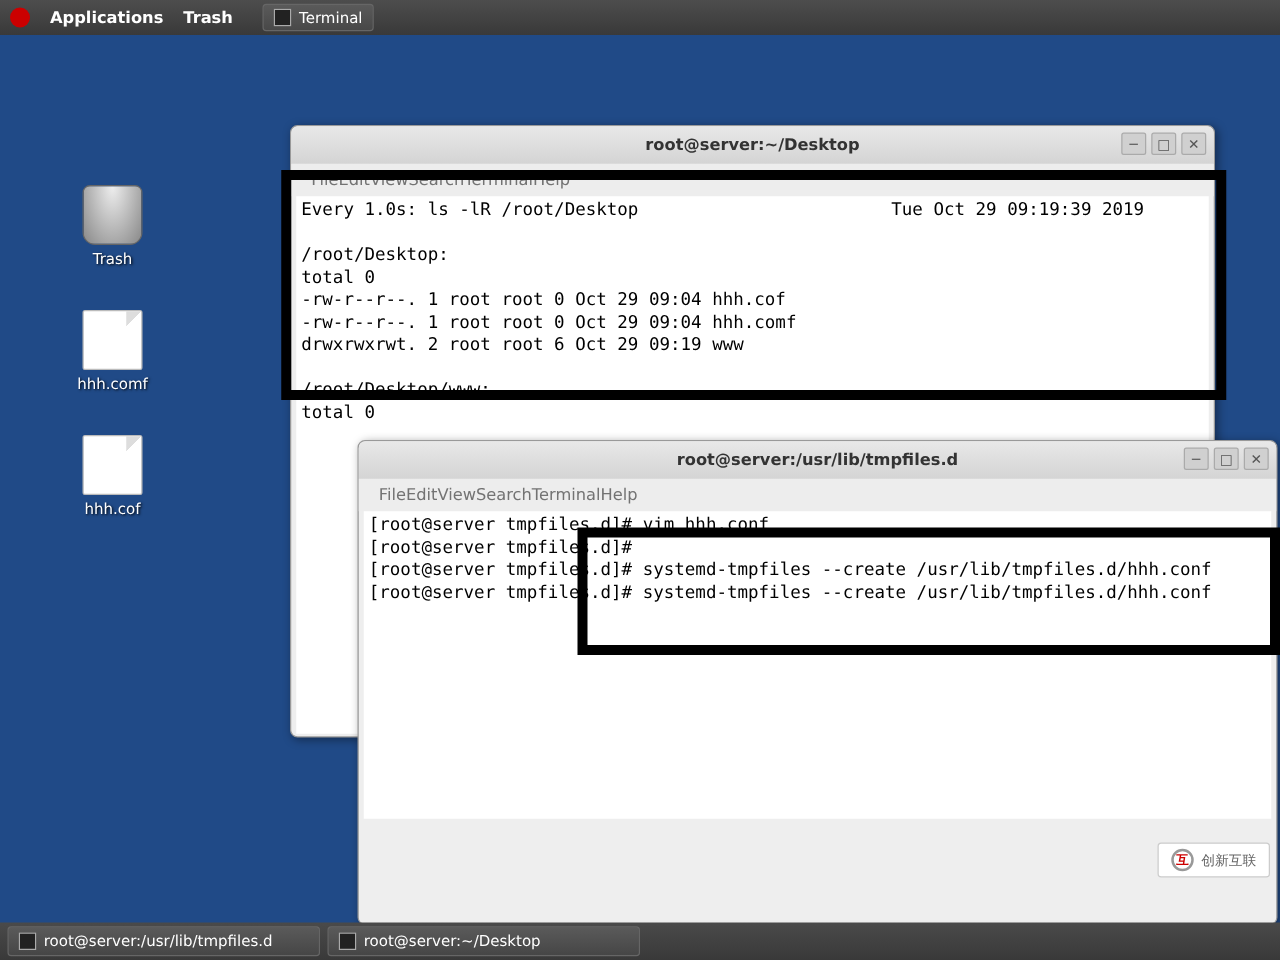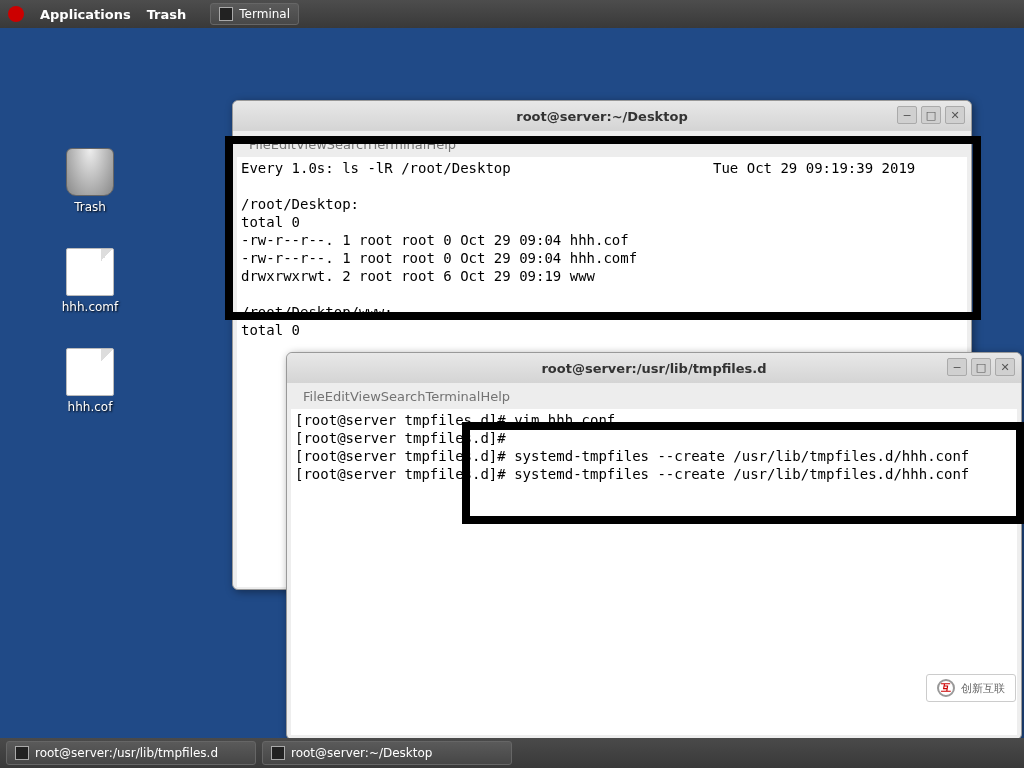--- a/index.html
+++ b/index.html
@@ -111,21 +111,21 @@
       </div>
     </div>
     <div class="menubar">
       <span>File</span>
       <span>Edit</span>
       <span>View</span>
       <span>Search</span>
       <span>Terminal</span>
       <span>Help</span>
     </div>
-    <div class="term-body" style="height:326px;">[root@server tmpfiles.d]# vim hhh.conf
+    <div class="term-body" style="height:246px;">[root@server tmpfiles.d]# vim hhh.conf
 [root@server tmpfiles.d]# 
 [root@server tmpfiles.d]# systemd-tmpfiles --create /usr/lib/tmpfiles.d/hhh.conf
 [root@server tmpfiles.d]# systemd-tmpfiles --create /usr/lib/tmpfiles.d/hhh.conf</div>
   </div>
 
   <div class="annot" style="left:225px;top:108px;width:756px;height:184px;"></div>
   <div class="annot" style="left:462px;top:394px;width:562px;height:102px;"></div>
 
   <div class="wm">
     <span class="c">互</span>

